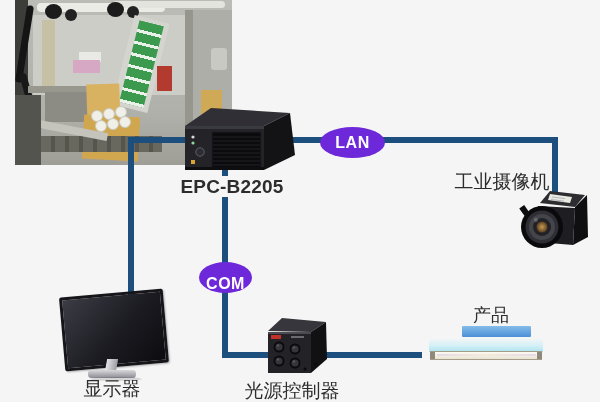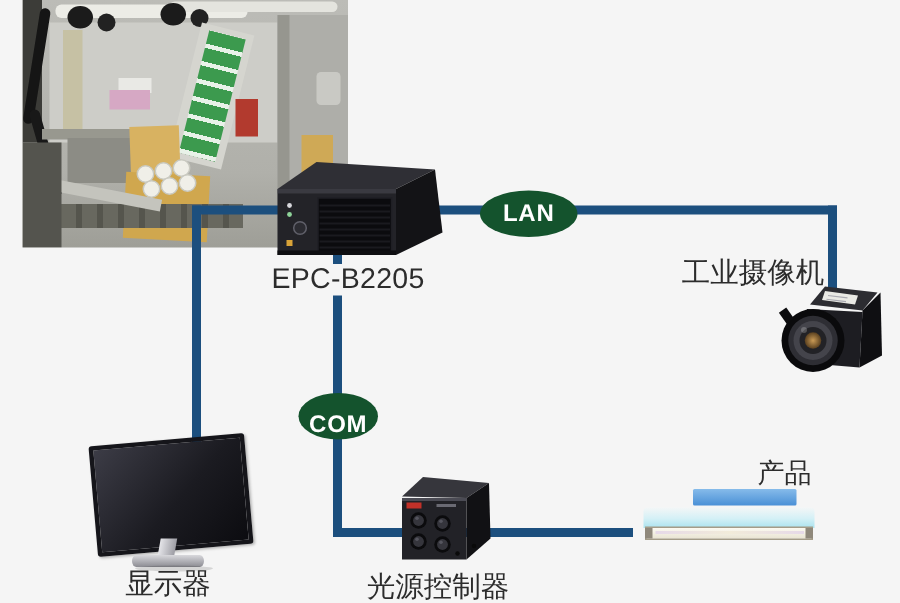--- a/index.html
+++ b/index.html
@@ -4,30 +4,30 @@
 <style>
   html,body{margin:0;padding:0;}
   .canvas{
     position:relative;width:600px;height:402px;background:#f5f5f5;
     font-family:"Liberation Sans","DejaVu Sans",sans-serif;overflow:hidden;
   }
   
   .line{position:absolute;background:#1c4f7e;z-index:2;}
   
   .node{
-    position:absolute;z-index:3;background:#14532d;border-radius:50%;
+    position:absolute;z-index:3;background:#6d28d9;border-radius:50%;
     display:flex;align-items:center;justify-content:center;
     color:#ffffff;font-size:16px;font-weight:bold;letter-spacing:.5px;
   }
   
   .label{
     position:absolute;z-index:5;color:#2c2c2c;font-size:19px;
     text-align:center;white-space:nowrap;
   }
-  .label.latin{font-size:19px;letter-spacing:0.2px;}
+  .label.latin{font-size:19px;letter-spacing:0.2px;font-weight:bold;}
   
   .photo{
     position:absolute;left:15px;top:0;width:217px;height:165px;z-index:1;
     background:linear-gradient(180deg,#bcbcb7 0%,#b0b0aa 70%,#9e9e97 100%);
     overflow:hidden;
   }
   .p{position:absolute;}
   
   .device{position:absolute;z-index:4;}
   
@@ -184,20 +184,20 @@
           <circle cx="31" cy="49" r="3.6" fill="#35353c"></circle>
           <circle cx="30" cy="47.5" r="1.2" fill="#55555e"></circle>
       </g>
       <circle cx="41" cy="55" r="1.5" fill="#0a0a0a"></circle>
       <circle cx="52" cy="50" r="1.5" fill="#0a0a0a"></circle>
     </svg>
   </div>
   <div class="label" style="left:240px;top:378px;width:104px;">光源控制器</div>
 
   <div class="productbar"></div>
-  <div class="label" style="left:492px;top:303px;width:62px;font-size:18px;">产品</div>
+  <div class="label" style="left:460px;top:303px;width:62px;font-size:18px;">产品</div>
   <div class="glow"></div>
   <div class="lightbar"></div>
   <div class="lightcap" style="left:430px;"></div>
   <div class="lightcap" style="left:537px;"></div>
   <div class="lightline"></div>
 
 </div>
 
 </body></html>

